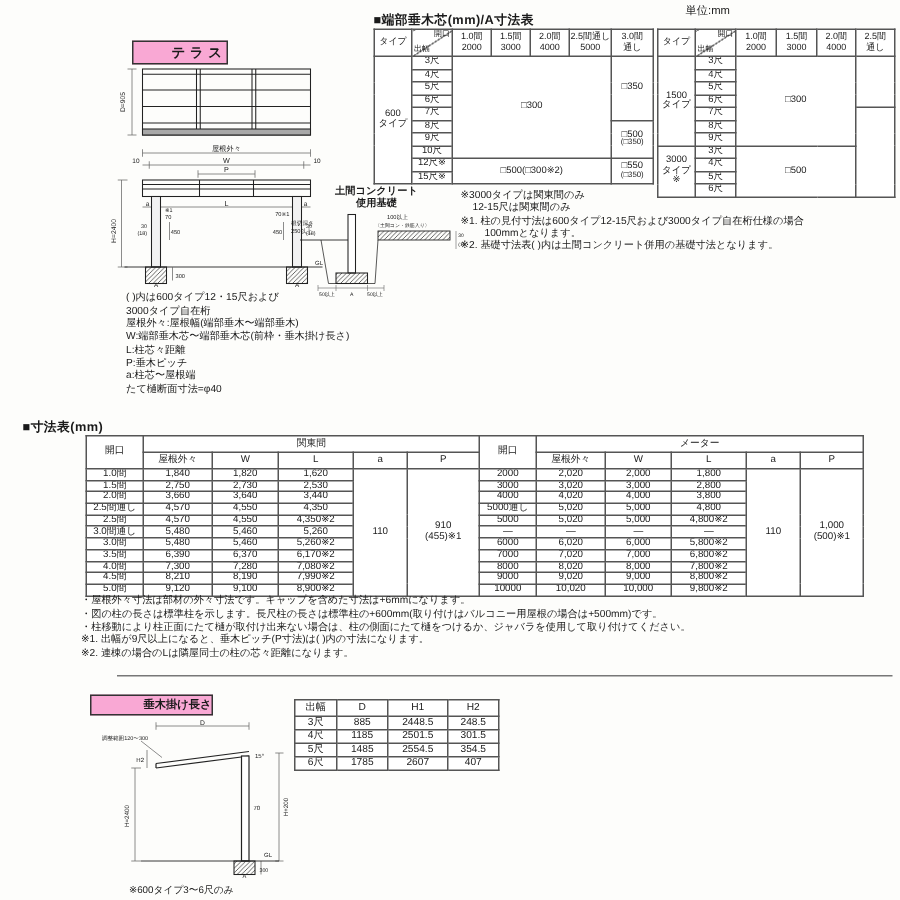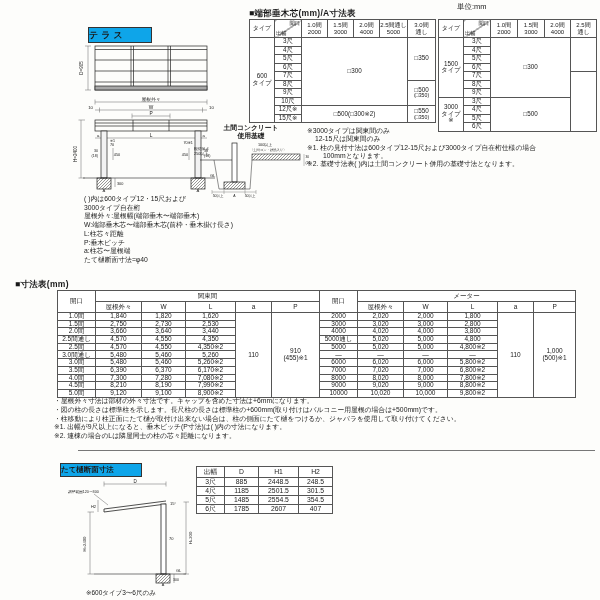--- a/index.html
+++ b/index.html
@@ -5,21 +5,21 @@
   html,body{margin:0;padding:0;}
   body{
     width:600px;height:600px;position:relative;background:#fdfdfb;
     font-family:"Liberation Sans","DejaVu Sans",sans-serif;color:#1a1a1a;
     overflow:hidden;
   }
   .abs{position:absolute;}
   
   .sec-title{font-size:8.5px;font-weight:bold;letter-spacing:0.3px;}
   .unit{font-size:7.5px;text-align:center;}
-  .boxlabel{border:1px solid #333;text-align:left;font-weight:bold;background:#0ea5e9;}
+  .boxlabel{border:1px solid #333;text-align:right;font-weight:bold;background:#f9a8d4;}
   
   table{border-collapse:collapse;table-layout:fixed;background:#fff;}
   td,th{border:0.7px solid #555;padding:0;text-align:center;vertical-align:middle;font-weight:normal;overflow:hidden;}
   
   .ftable{font-size:6.3px;line-height:1.05;}
   .ftable .hrow th{height:17px;font-size:6px;}
   .ftable tr{height:8.5px;}
   .ftable .small{font-size:5.2px;}
   
   .diag{position:relative;background:linear-gradient(to bottom right,transparent calc(50% - 0.4px),#555 calc(50% - 0.4px),#555 calc(50% + 0.4px),transparent calc(50% + 0.4px));}
@@ -518,21 +518,21 @@
 <div class="abs notes notes-main" style="left:54px;top:397px;">
   <div>・屋根外々寸法は部材の外々寸法です。キャップを含めた寸法は+6mmになります。</div>
   <div>・図の柱の長さは標準柱を示します。長尺柱の長さは標準柱の+600mm(取り付けはバルコニー用屋根の場合は+500mm)です。</div>
   <div>・柱移動により柱正面にたて樋が取付け出来ない場合は、柱の側面にたて樋をつけるか、ジャバラを使用して取り付けてください。</div>
   <div>※1. 出幅が9尺以上になると、垂木ピッチ(P寸法)は( )内の寸法になります。</div>
   <div>※2. 連棟の場合のLは隣屋同士の柱の芯々距離になります。</div>
 </div>
 
 <div class="abs divider" style="left:78px;top:450px;width:517px;"></div>
 
-<div class="abs boxlabel" style="left:60px;top:463px;width:80px;height:12px;font-size:7.5px;line-height:12px;">たて樋断面寸法</div>
+<div class="abs boxlabel" style="left:60px;top:463px;width:80px;height:12px;font-size:7.5px;line-height:12px;">垂木掛け長さ</div>
 
 <svg class="abs" style="left:68px;top:478px;" width="150" height="108" viewBox="0 0 150 108">
   <g stroke="#666" stroke-width="0.5">
     <line x1="36" y1="6" x2="98" y2="6"></line>
       <line x1="36" y1="3.5" x2="36" y2="8.5"></line>
       <line x1="98" y1="3.5" x2="98" y2="8.5"></line>
     <line x1="30" y1="22" x2="30" y2="34"></line>
     <line x1="22" y1="34" x2="22" y2="96"></line>
       <line x1="19.5" y1="34" x2="26" y2="34"></line>
       <line x1="19.5" y1="96" x2="26" y2="96"></line>

